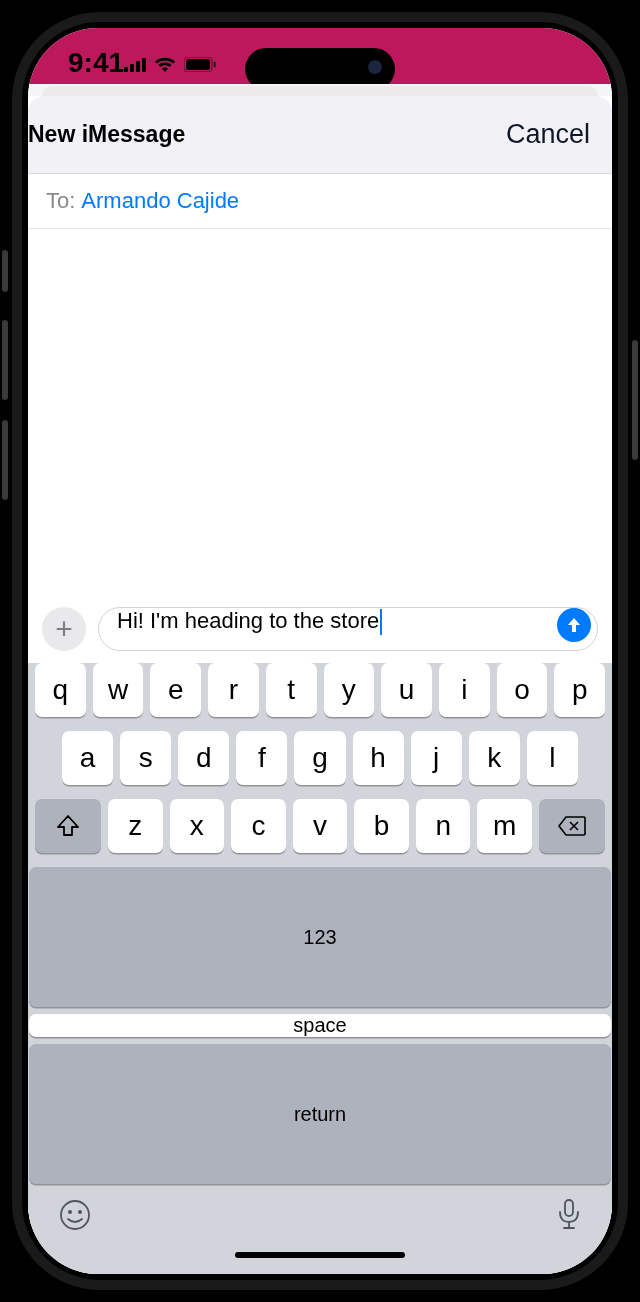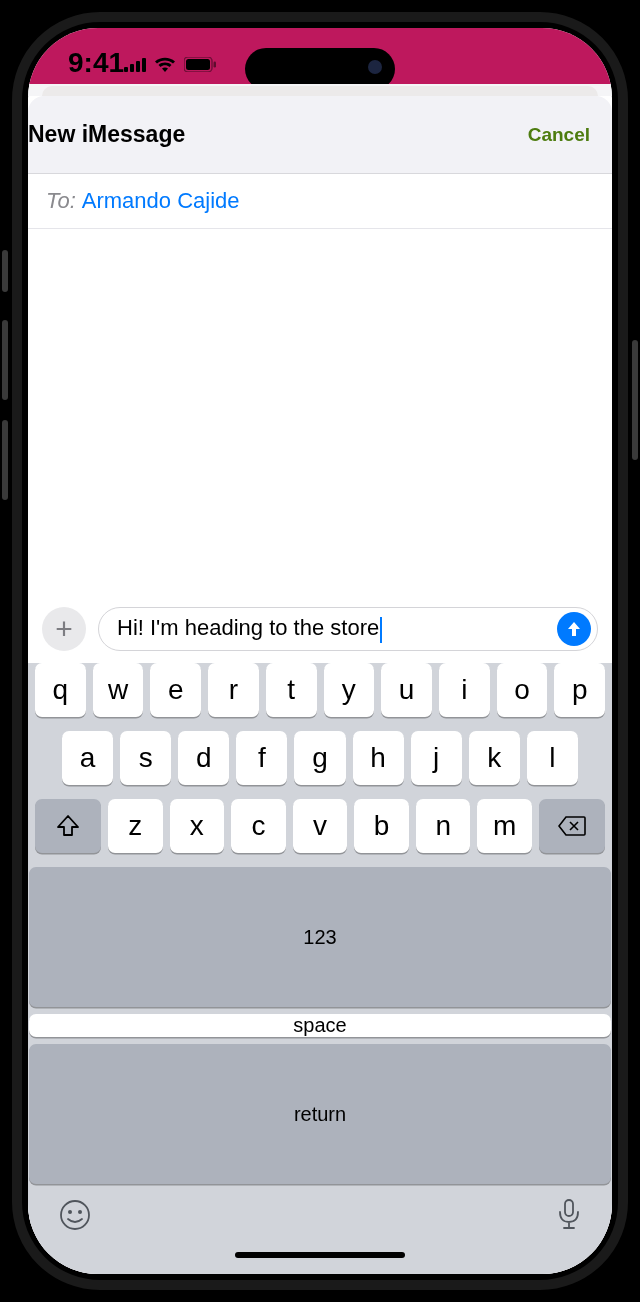--- a/index.html
+++ b/index.html
@@ -82,34 +82,34 @@
     height: 78px;
     display: flex;
     align-items: center;
     position: relative;
     font-size: 23px;
     font-weight: 600;
     border-bottom: 1px solid #d8d8dc;
   }
   .cancel-btn {
     position: absolute; right: 22px;
-    color: #4d7c0f;
-    font-weight: 700;
-    font-size: 19px;
+    color: #0f172a;
+    font-weight: 400;
+    font-size: 27px;
   }
   
   .to-row {
     background: #fff;
     padding: 14px 18px;
     font-size: 22px;
     border-bottom: 1px solid #e5e5ea;
     display: flex;
     gap: 6px;
   }
-  .to-label { color: #8a8a8e; font-style: italic; }
+  .to-label { color: #8a8a8e; }
   .to-name { color: #007aff; }
   
   .conv {
     flex: 1;
     background: #fff;
   }
   
   .compose {
     background: #fff;
     padding: 10px 14px 12px 14px;
@@ -126,21 +126,20 @@
     display: flex; align-items: center; justify-content: center;
     font-weight: 300;
   }
   .input-pill {
     flex: 1;
     border: 1px solid #d4d4d8;
     border-radius: 22px;
     height: 44px;
     padding: 0 6px 0 18px;
     display: flex;
-    align-items: center;
     gap: 8px;
     font-size: 22px;
   }
   .input-text { flex: 1; position: relative; }
   .cursor {
     display: inline-block;
     width: 2px; height: 26px;
     background: #007aff;
     vertical-align: middle;
     margin-left: 1px;

